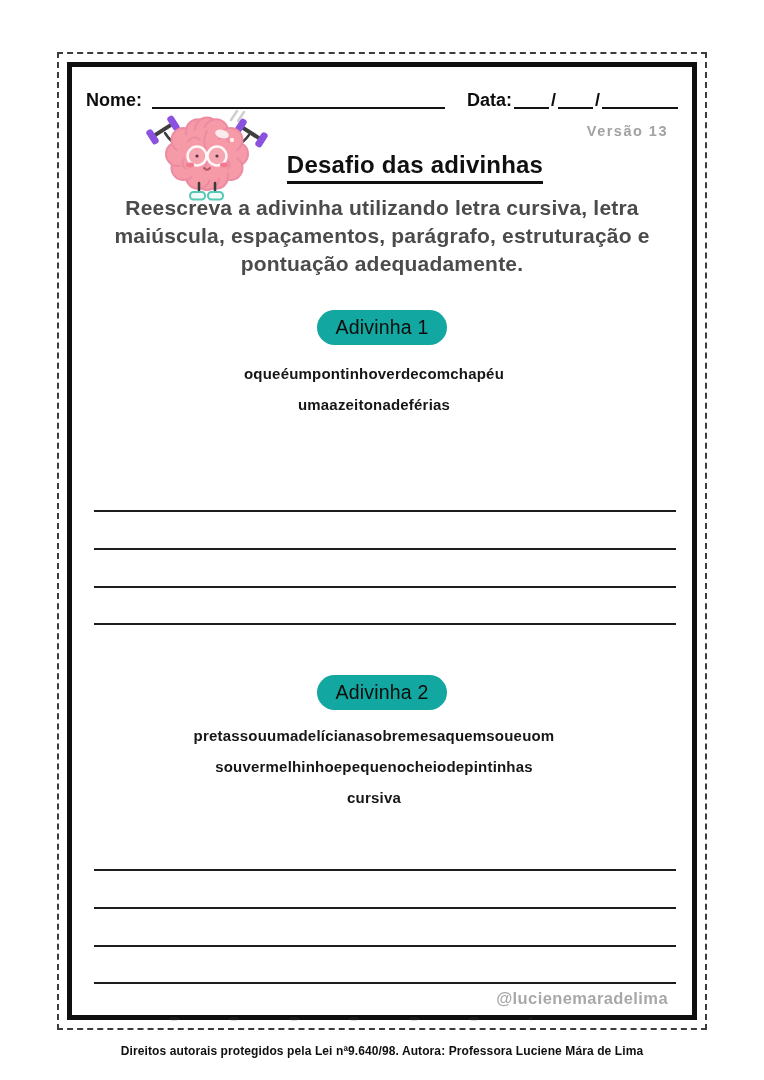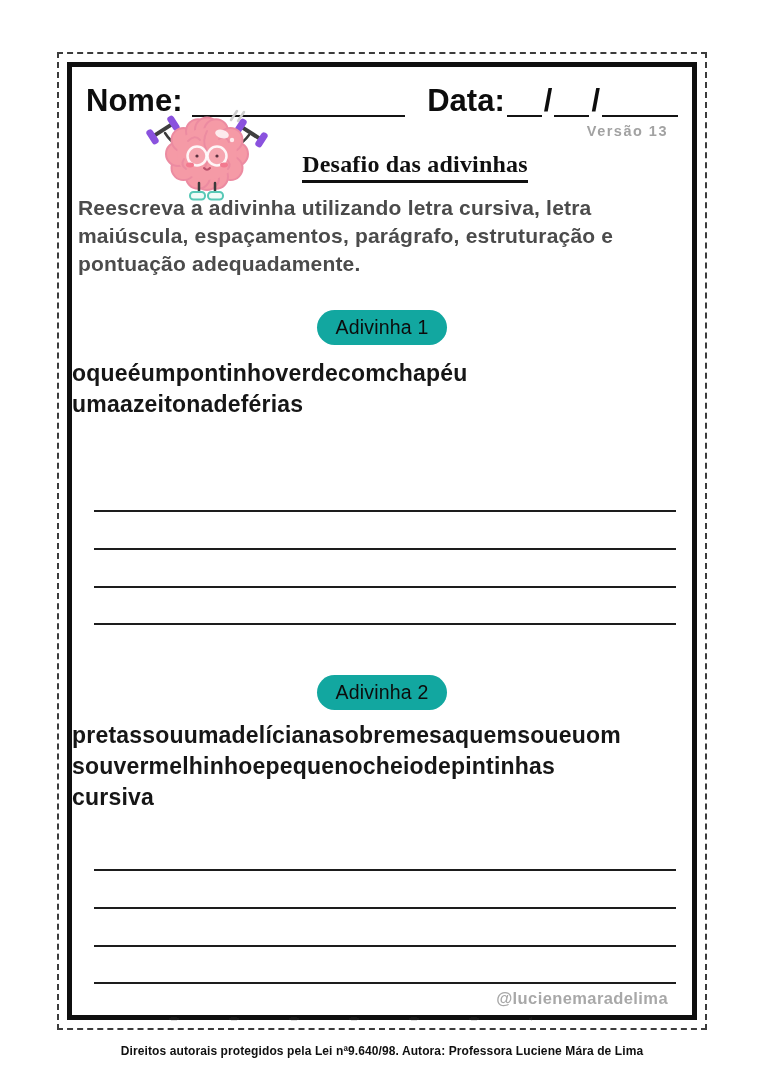--- a/index.html
+++ b/index.html
@@ -20,59 +20,59 @@
   
   .inner-box {
     position: absolute; left: 8px; top: 8px; right: 8px; bottom: 8px;
     border: 5px solid #0f0f0f; background: #fff;
   }
 
   
   .name-row {
     position: absolute; top: 16px; left: 14px; right: 14px;
     display: flex; align-items: flex-end;
-    font-weight: 700; font-size: 31px; color: #0d0d0d; white-space: nowrap;
+    font-weight: 700; font-size: 18px; color: #0d0d0d; white-space: nowrap;
   }
   .blank { border-bottom: 2.5px solid #141414; height: 26px; display: inline-block; }
   .name-blank { flex: 1; margin: 0 10px 2px 10px; }
   .date-blank-sm { width: 35px; margin: 0 2px 2px 2px; }
   .date-blank-lg { width: 76px; margin: 0 0 2px 2px; }
   .date-lbl { margin-left: 12px; }
 
   .versao {
     position: absolute; top: 56px; right: 24px;
     font-size: 14.5px; font-weight: 700; color: #a2a2a2; letter-spacing: 1.5px;
   }
 
   .brain-wrap { position: absolute; top: 40px; left: 74px; width: 122px; height: 94px; }
 
-  .title-wrap { position: absolute; top: 84px; left: 66px; right: 0; text-align: center; font-family: Liberation Serif, serif; }
+  .title-wrap { position: absolute; top: 84px; left: 66px; right: 0; text-align: center; }
   .title {
     display: inline-block; font-size: 24px; font-weight: 700; color: #101010;
     border-bottom: 3px solid #101010; padding-bottom: 2px; letter-spacing: .2px;
   }
 
   .instructions {
     position: absolute; top: 127px; left: 6px; right: 6px;
-    text-align: left; font-size: 21px; font-weight: 700; color: #4b4b4b;
+    text-align: center; font-size: 21px; font-weight: 700; color: #4b4b4b;
     line-height: 28px; letter-spacing: .2px;
   }
 
   .badge-wrap { position: absolute; left: 0; right: 0; text-align: center; }
   .badge-wrap.b1 { top: 243px; }
   .badge-wrap.b2 { top: 608px; }
   .badge {
     display: inline-block; background: #12a7a0; color: #0c0c0c;
     font-weight: 400; font-size: 19.5px; padding: 6px 18px; border-radius: 19px;
     letter-spacing: .2px;
   }
 
   .riddle {
-    position: absolute; left: 0; right: 16px; 
-    font-weight: 700; font-size: 23px; color: #161616; line-height: 31px;
+    position: absolute; left: 0; right: 16px; text-align: center;
+    font-weight: 700; font-size: 15px; color: #161616; line-height: 31px;
     letter-spacing: .2px;
   }
   .riddle.r1 { top: 291px; }
   .riddle.r2 { top: 653px; }
 
   .wlines { position: absolute; left: 22px; right: 16px; }
   .wlines.set1 { top: 443px; }
   .wlines.set2 { top: 802px; }
   .wline { height: 38px; border-top: 2.5px solid #1d1d1d; }
   .wline:nth-child(3) { height: 37px; }

